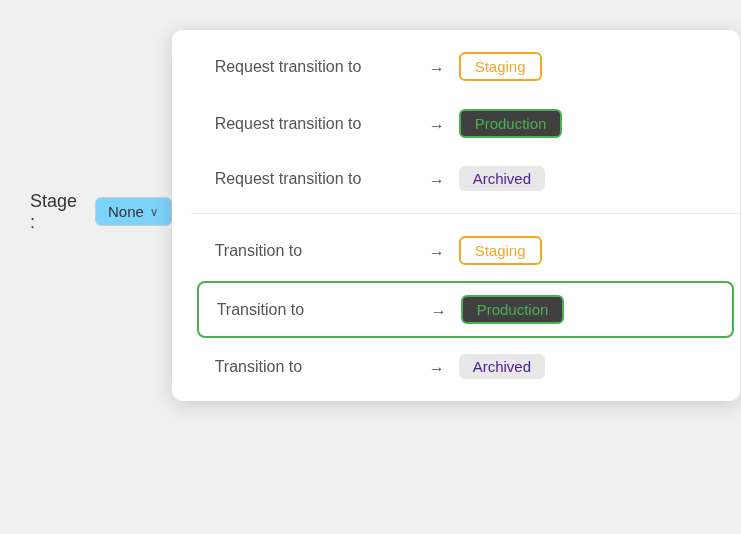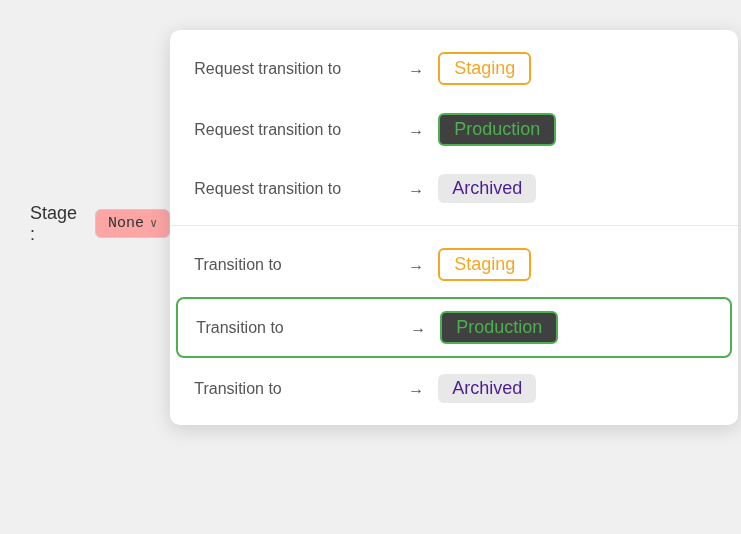--- a/index.html
+++ b/index.html
@@ -33,38 +33,38 @@
       color: #333;
     }
 
     .stage-dropdown {
       display: flex;
       align-items: center;
       gap: 6px;
       border: 1.5px solid #ccc;
       border-radius: 6px;
       padding: 5px 12px;
-      background: #fca5a5;
+      background: #7dd3fc;
       cursor: pointer;
       font-size: 15px;
       color: #333;
-      font-family: Liberation Mono, monospace;
     }
 
     .dropdown-chevron {
       font-size: 12px;
       color: #555;
     }
 
     .dropdown-menu {
       background: white;
       border-radius: 10px;
       box-shadow: 0 4px 20px rgba(0,0,0,0.15);
       width: 576px;
       overflow: hidden;
+      padding-left: 19px;
     }
 
     .menu-section {
       padding: 8px 0;
     }
 
     .menu-section + .menu-section {
       border-top: 1px solid #e8e8e8;
     }
 
@@ -94,21 +94,21 @@
 
     .arrow-icon {
       font-size: 16px;
       color: #555;
       flex: 0 0 auto;
     }
 
     .badge {
       border-radius: 6px;
       padding: 4px 14px;
-      font-size: 18px;
+      font-size: 15px;
       font-weight: 500;
       flex: 0 0 auto;
     }
 
     .badge-staging {
       border: 2px solid #f5a623;
       color: #f5a623;
       background: white;
     }
 

